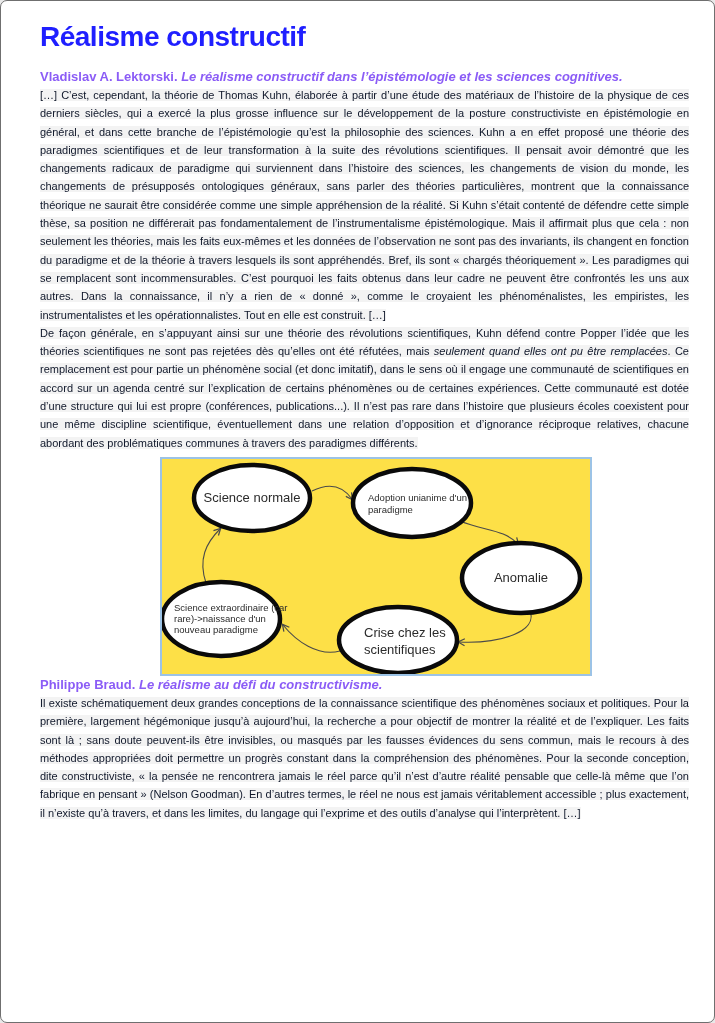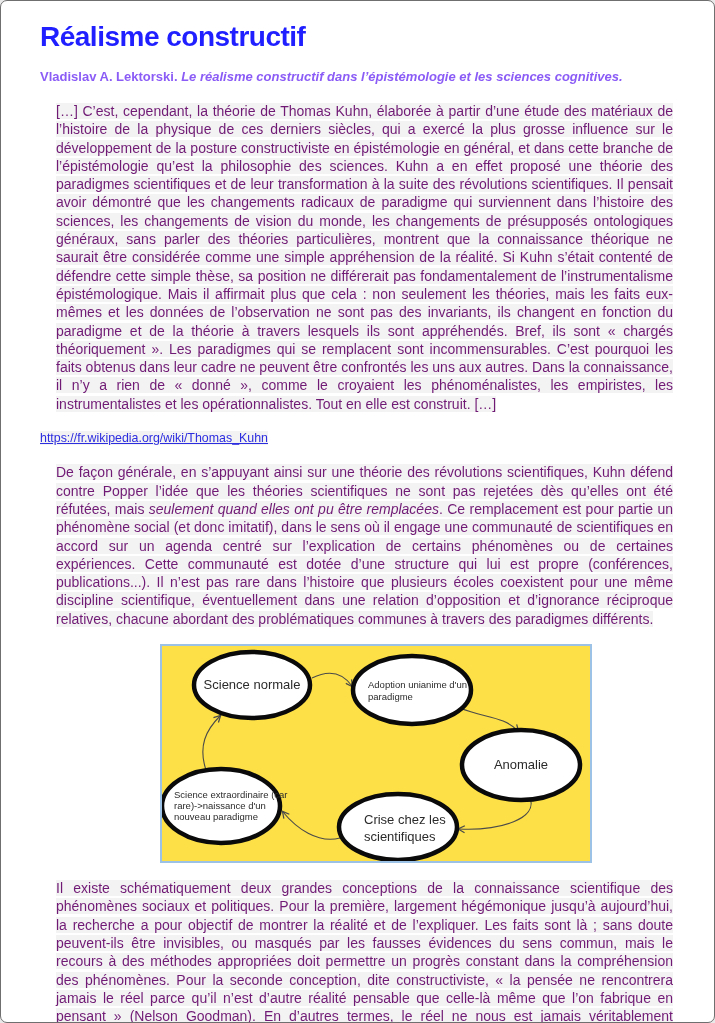--- a/index.html
+++ b/index.html
@@ -9,22 +9,22 @@
     border:1px solid #6f6f6f;border-radius:7px;
     padding:20px 25px 0 39px;overflow:hidden;color:#1c1c1c;
   }
   h1.doc-title{
     margin:0 0 15px 0;font-size:28px;line-height:32px;font-weight:bold;
     color:var(--title_color,#1f1fff);letter-spacing:-0.5px;
   }
   .author-line{margin:0;font-size:13px;line-height:18px;font-weight:bold;color:#8b5cf6;}
   .author-line .work{font-style:italic;}
   .body-text{
-    margin:16px;font-size:14px;line-height:18.3px;text-align:justify;
-    color:#701a75;
+    margin:0;font-size:11px;line-height:18.3px;text-align:justify;
+    color:#0f172a;
   }
   .shaded{background:var(--shading_color,#f3f3f3);}
   .link-line{margin:10px 0 0 0;font-size:12.4px;line-height:18.3px;}
   .link-line.second{margin-top:24px;}
   a.doc-link{color:var(--link_color,#2d2de0);text-decoration:underline;cursor:pointer;}
   figure.diagram-frame{
     margin:5px 0 0 120px;width:428px;height:215px;box-sizing:content-box;
     border:2px solid var(--diagram_border_color,#9cc3e6);background:#fde047;overflow:hidden;
   }
   figure.diagram-frame svg{display:block;}
@@ -41,21 +41,20 @@
 
   <h1 class="doc-title">Réalisme constructif</h1>
 
   <p class="author-line">
     <span>Vladislav A. Lektorski.</span>
     <span class="work">Le réalisme constructif dans l’épistémologie et les sciences cognitives.</span>
   </p>
 
   <p class="body-text"><span class="shaded">[…] C’est, cependant, la théorie de Thomas Kuhn, élaborée à partir d’une étude des matériaux de l’histoire de la physique de ces derniers siècles, qui a exercé la plus grosse influence sur le développement de la posture constructiviste en épistémologie en général, et dans cette branche de l’épistémologie qu’est la philosophie des sciences. Kuhn a en effet proposé une théorie des paradigmes scientifiques et de leur transformation à la suite des révolutions scientifiques. Il pensait avoir démontré que les changements radicaux de paradigme qui surviennent dans l’histoire des sciences, les changements de vision du monde, les changements de présupposés ontologiques généraux, sans parler des théories particulières, montrent que la connaissance théorique ne saurait être considérée comme une simple appréhension de la réalité. Si Kuhn s’était contenté de défendre cette simple thèse, sa position ne différerait pas fondamentalement de l’instrumentalisme épistémologique. Mais il affirmait plus que cela : non seulement les théories, mais les faits eux-mêmes et les données de l’observation ne sont pas des invariants, ils changent en fonction du paradigme et de la théorie à travers lesquels ils sont appréhendés. Bref, ils sont « chargés théoriquement ». Les paradigmes qui se remplacent sont incommensurables. C’est pourquoi les faits obtenus dans leur cadre ne peuvent être confrontés les uns aux autres. Dans la connaissance, il n’y a rien de « donné », comme le croyaient les phénoménalistes, les empiristes, les instrumentalistes et les opérationnalistes. Tout en elle est construit. […]</span></p>
 
-  <p class="link-line"><a class="doc-link shaded">https://fr.wikipedia.org/wiki/Thomas_Kuhn</a></p>
 
   <p class="body-text"><span class="shaded"><span>De façon générale, en s’appuyant ainsi sur une théorie des révolutions scientifiques, Kuhn défend contre Popper l’idée que les théories scientifiques ne sont pas rejetées dès qu’elles ont été réfutées, mais </span><i>seulement quand elles ont pu être remplacées</i><span>. Ce remplacement est pour partie un phénomène social (et donc imitatif), dans le sens où il engage une communauté de scientifiques en accord sur un agenda centré sur l’explication de certains phénomènes ou de certaines expériences. Cette communauté est dotée d’une structure qui lui est propre (conférences, publications...). Il n’est pas rare dans l’histoire que plusieurs écoles coexistent pour une même discipline scientifique, éventuellement dans une relation d’opposition et d’ignorance réciproque relatives, chacune abordant des problématiques communes à travers des paradigmes différents.</span></span></p>
 
   <figure class="diagram-frame">
     <svg width="428" height="215" viewBox="0 0 428 215">
       <defs>
         <marker id="arrow" viewBox="0 0 10 10" refX="7.5" refY="5" markerWidth="8" markerHeight="8" orient="auto">
           <path d="M 1 1 L 8.5 5 L 1 9" fill="none" stroke="#4a4a4a" stroke-width="1.4"></path>
         </marker>
       </defs>
@@ -93,16 +92,20 @@
       <g>
         <ellipse class="node-ellipse" cx="59" cy="160" rx="59" ry="37"></ellipse>
         <text class="node-label fs-small" x="12" y="152">Science extraordinaire (car</text>
         <text class="node-label fs-small" x="12" y="163">rare)-&gt;naissance d'un</text>
         <text class="node-label fs-small" x="12" y="174">nouveau paradigme</text>
       </g>
     </svg>
   </figure>
 
 
+  <p class="author-line">
+    <span>Philippe Braud.</span>
+    <span class="work">Le réalisme au défi du constructivisme.</span>
+  </p>
 
   <p class="body-text"><span class="shaded">Il existe schématiquement deux grandes conceptions de la connaissance scientifique des phénomènes sociaux et politiques. Pour la première, largement hégémonique jusqu’à aujourd’hui, la recherche a pour objectif de montrer la réalité et de l’expliquer. Les faits sont là ; sans doute peuvent-ils être invisibles, ou masqués par les fausses évidences du sens commun, mais le recours à des méthodes appropriées doit permettre un progrès constant dans la compréhension des phénomènes. Pour la seconde conception, dite constructiviste, « la pensée ne rencontrera jamais le réel parce qu’il n’est d’autre réalité pensable que celle-là même que l’on fabrique en pensant » (Nelson Goodman). En d’autres termes, le réel ne nous est jamais véritablement accessible ; plus exactement, il n’existe qu’à travers, et dans les limites, du langage qui l’exprime et des outils d’analyse qui l’interprètent. […]</span></p>
 
 </div>
 
 </body></html>

